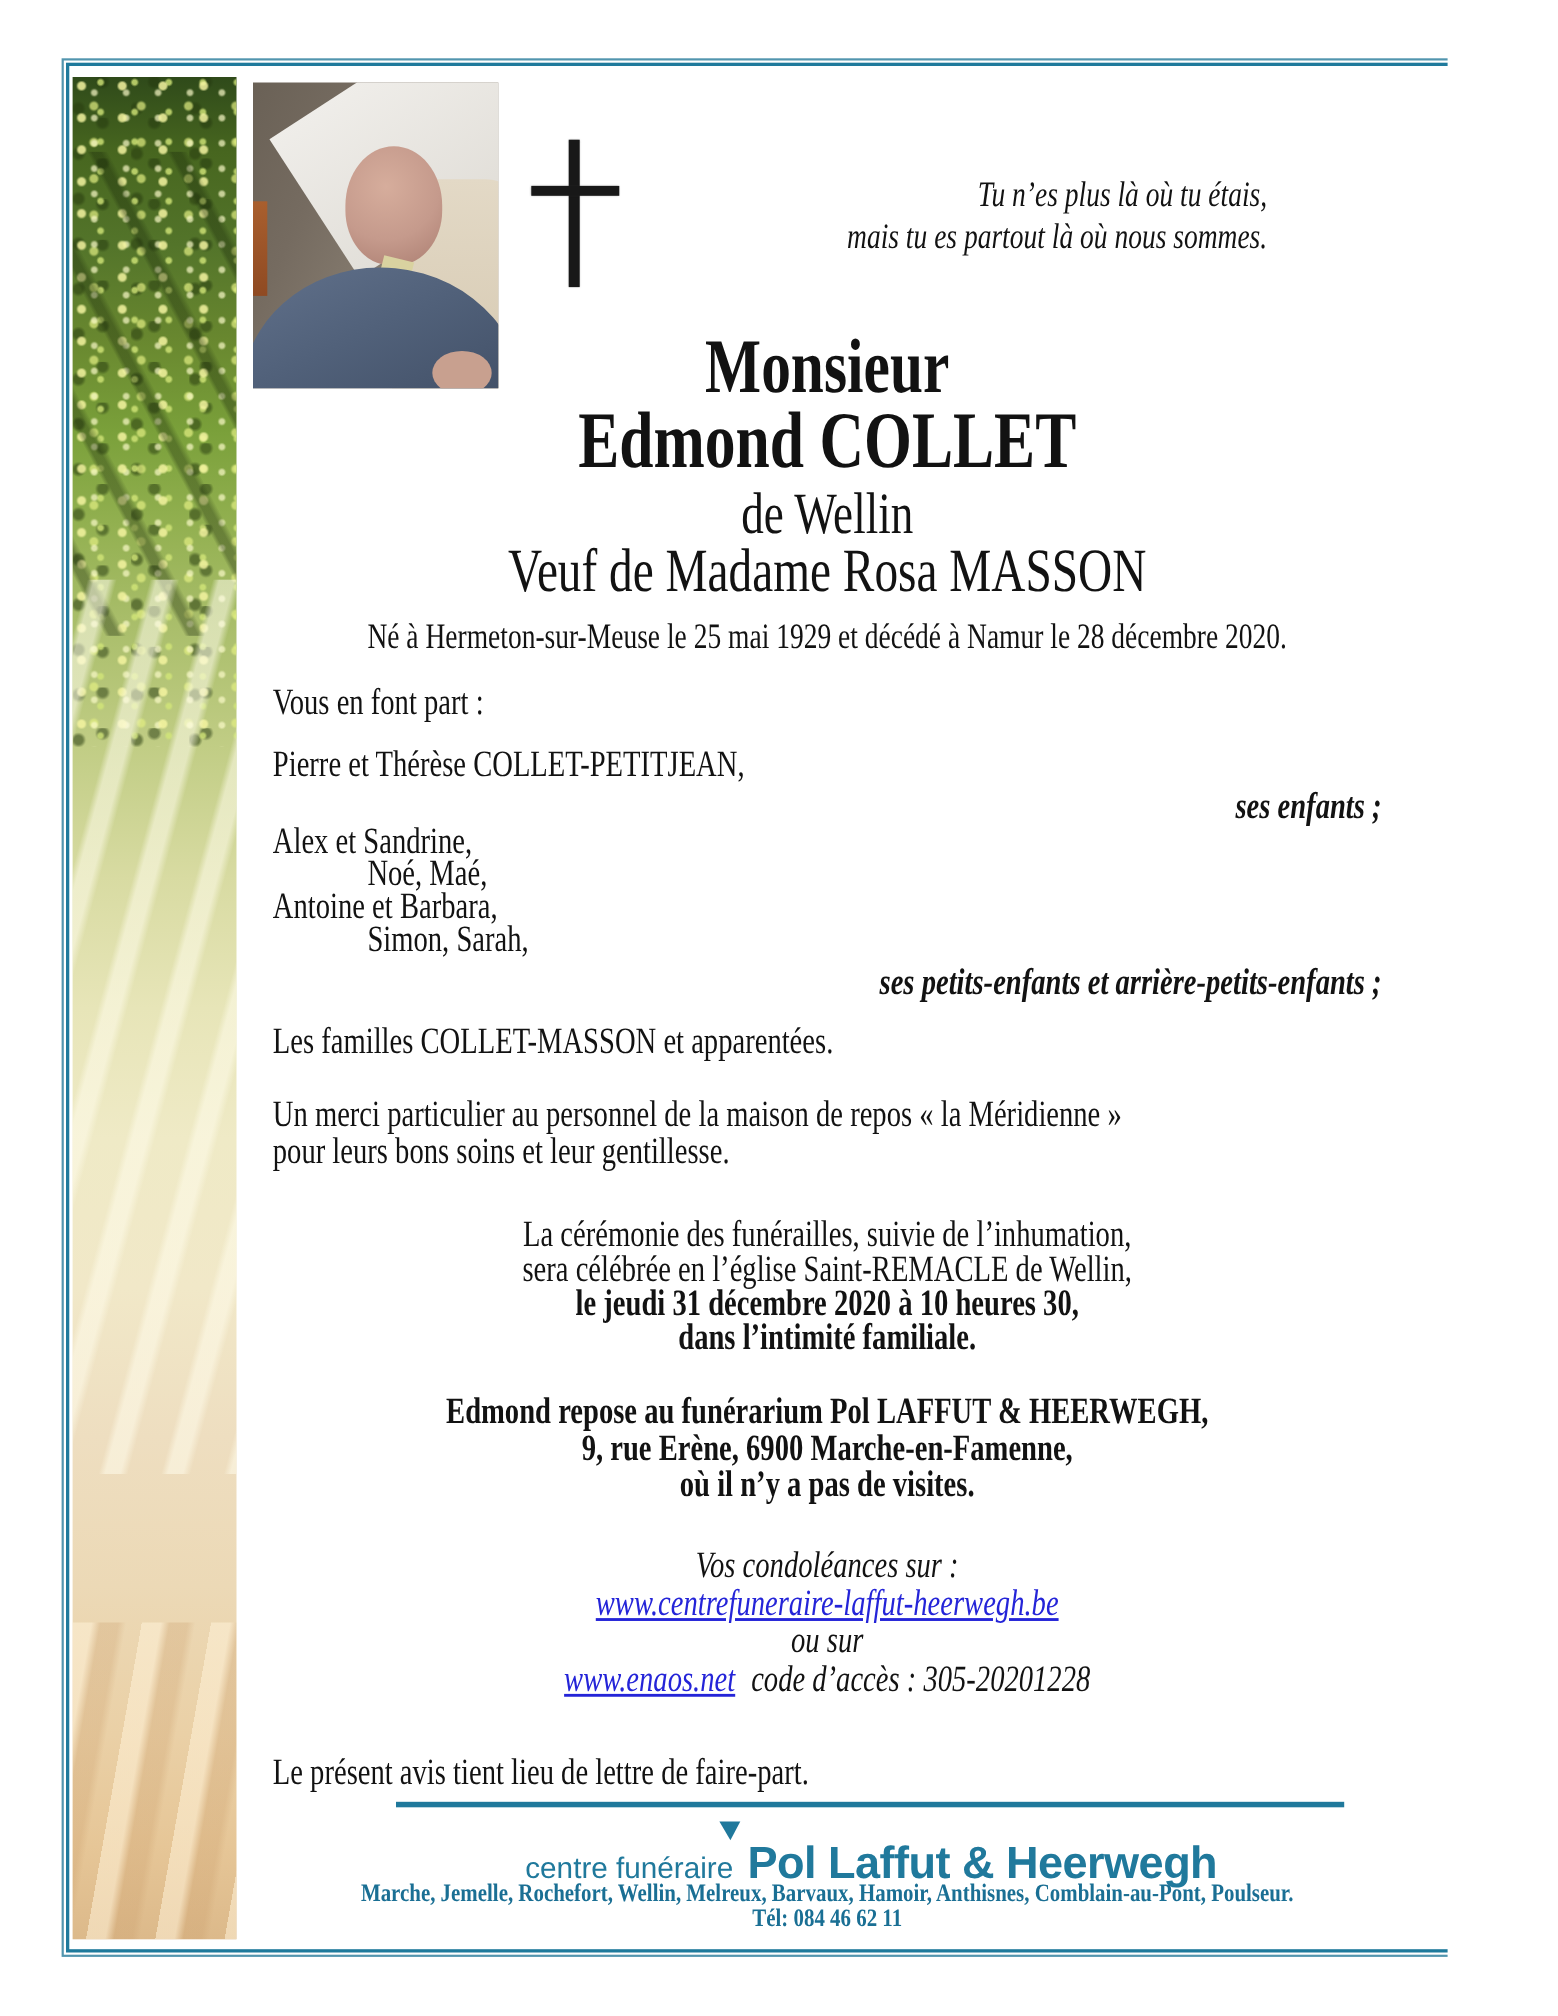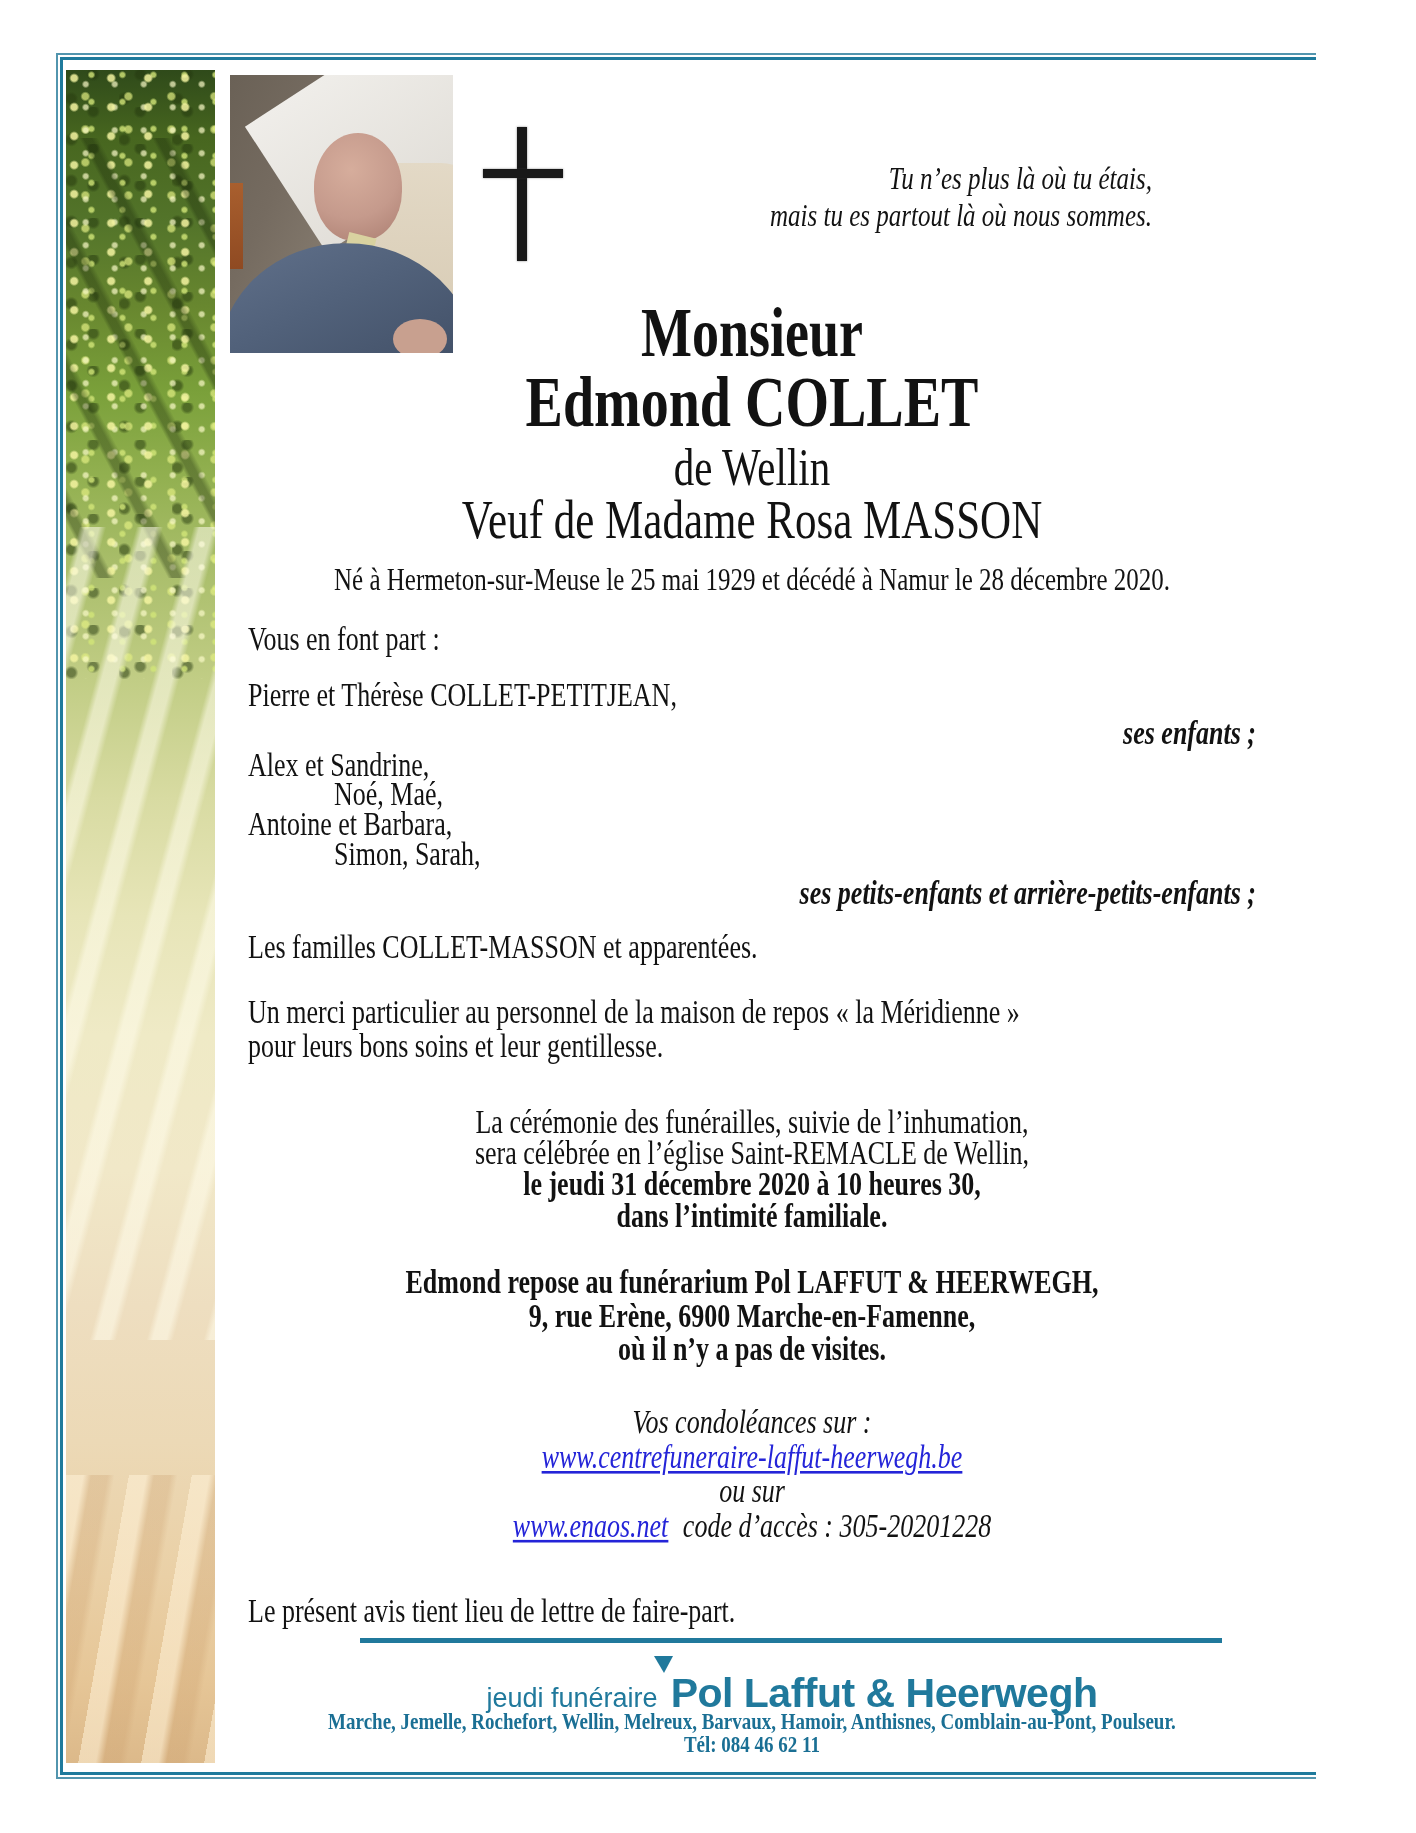--- a/index.html
+++ b/index.html
@@ -184,19 +184,19 @@
       <a href="#">www.enaos.net</a>
       <span style="margin-left:8px;">code d’accès : 305-20201228</span>
     </div>
   </div>
 
   <div class="col bodyline sy" style="top:1589px;">Le présent avis tient lieu de lettre de faire-part.</div>
 
   <div class="rule"></div>
   <div class="triangle"></div>
   <div class="brand-row">
-    <span class="brand-prefix">jeudi funéraire</span>
+    <span class="brand-prefix">centre funéraire</span>
     <span class="brand-name">Pol Laffut &amp; Heerwegh</span>
   </div>
   <div class="col towns sy-sm">Marche, Jemelle, Rochefort, Wellin, Melreux, Barvaux, Hamoir, Anthisnes, Comblain-au-Pont, Poulseur.</div>
   <div class="col phone sy-sm">Tél: 084 46 62 11</div>
 
 </div>
 
 </body></html>

